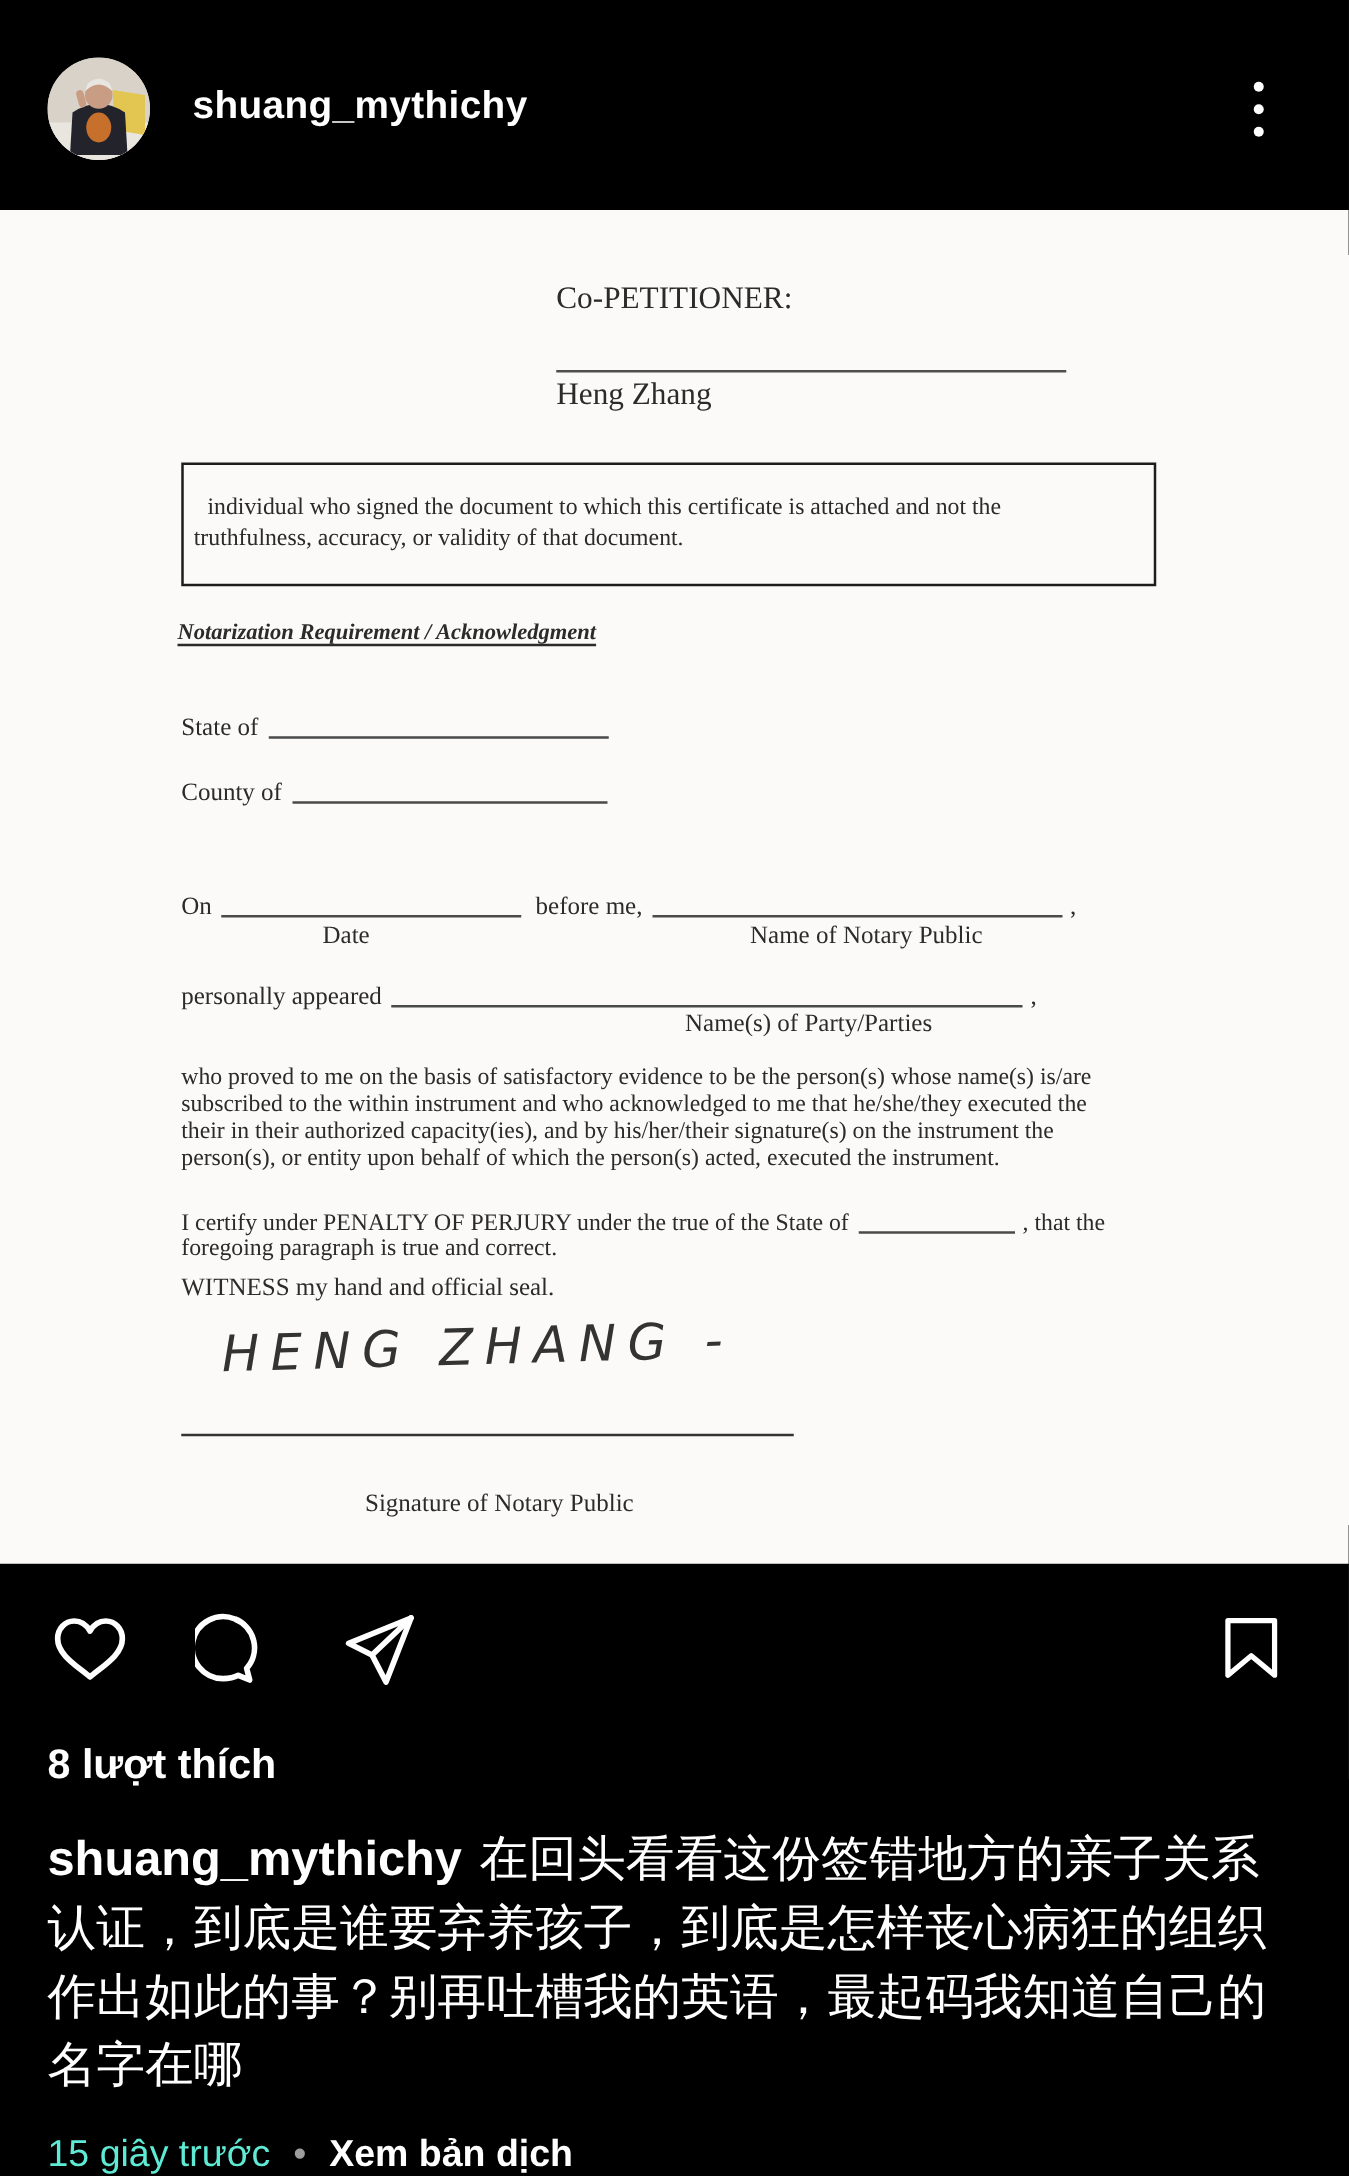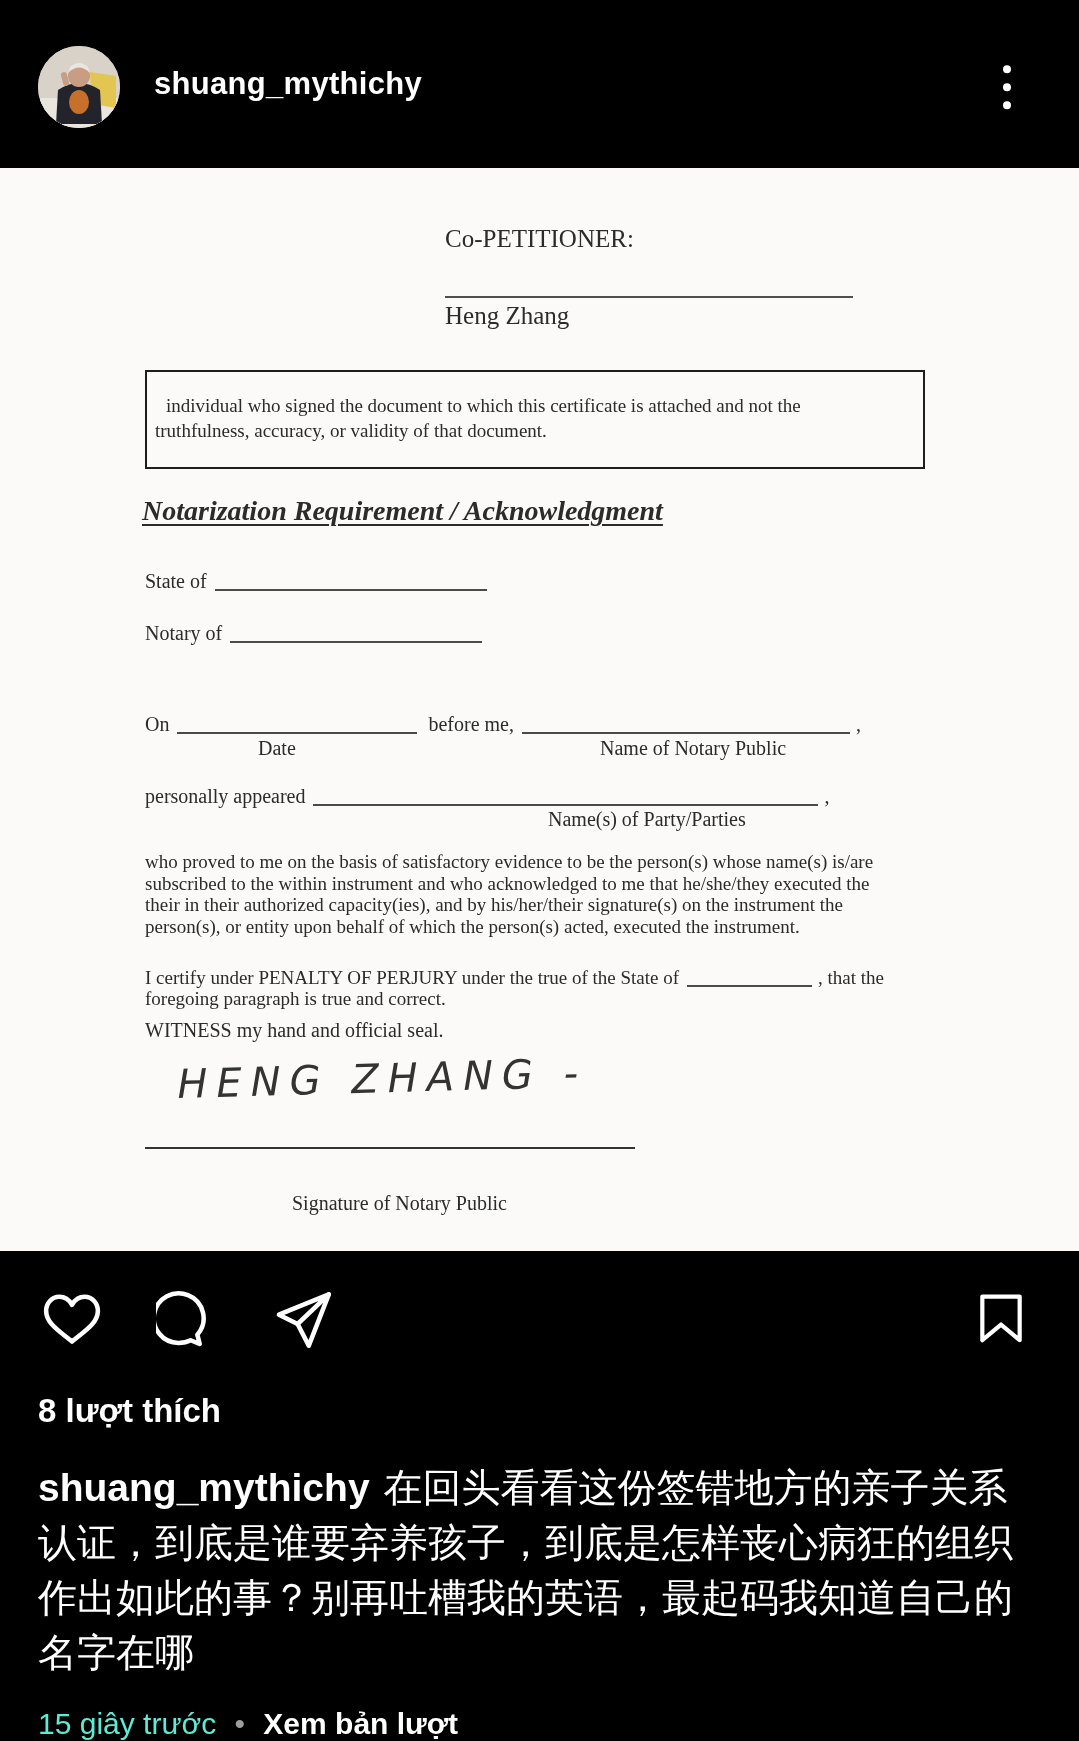--- a/index.html
+++ b/index.html
@@ -35,21 +35,21 @@
   .blank { display:inline-block; border-bottom:2px solid #4a4a4a; height:1em;
     position:relative; top:3px; margin:0 6px 0 8px; }
   .rule { position:absolute; border-top:2px solid #4f4f4f; }
   .notice-box {
     position:absolute; left:145px; top:202px; width:780px; height:99px;
     border:2px solid #1d1d1d; padding:21px 8px 0 8px;
     font-size:19px; line-height:25px; white-space:nowrap;
   }
   .notice-box .bl:first-child { text-indent:11px; }
   .doc-heading {
-    font-size:28px; font-weight:700; font-style:italic;
+    font-size:18px; font-weight:700; font-style:italic;
     text-decoration:underline; text-decoration-thickness:2px; text-underline-offset:4px;
   }
   .para { line-height:21.5px; }
   .para div { white-space:nowrap; }
   .sig-script {
     font-family:"DejaVu Sans",sans-serif; font-style:italic; font-size:40px;
     letter-spacing:9px; color:#333; transform:rotate(-1.6deg); transform-origin:left bottom;
   }
 
   
@@ -104,21 +104,21 @@
     <div class="bl">truthfulness, accuracy, or validity of that document.</div>
   </div>
 
   <div class="abs doc-heading" style="left:142px; top:327px;">Notarization Requirement / Acknowledgment</div>
 
   <div class="abs doc-md" style="left:145px; top:400px;text-align:right;">
     <span>State of</span><span class="blank" style="width:272px;"></span>
   </div>
 
   <div class="abs doc-md" style="left:145px; top:452px;">
-    <span>Notary of</span><span class="blank" style="width:252px;"></span>
+    <span>County of</span><span class="blank" style="width:252px;"></span>
   </div>
 
   <div class="abs doc-md" style="left:145px; top:543px;">
     <span>On</span><span class="blank" style="width:240px;"></span>
     <span>before me,</span><span class="blank" style="width:328px;"></span><span>,</span>
   </div>
   <div class="abs doc-md" style="left:258px; top:569px;">Date</div>
   <div class="abs doc-md" style="left:600px; top:569px;">Name of Notary Public</div>
 
   <div class="abs doc-md" style="left:145px; top:615px;">
@@ -174,14 +174,14 @@
 
 <div class="likes">8 lượt thích</div>
 
 <div class="caption">
   <span class="cap-user">shuang_mythichy</span><span>在回头看看这份签错地方的亲子关系认证，到底是谁要弃养孩子，到底是怎样丧心病狂的组织作出如此的事？别再吐槽我的英语，最起码我知道自己的名字在哪</span>
 </div>
 
 <div class="footer-row">
   <span class="timestamp">15 giây trước</span>
   <span class="dot-sep">•</span>
-  <span class="translate">Xem bản lượt</span>
+  <span class="translate">Xem bản dịch</span>
 </div>
 
 </body></html>

